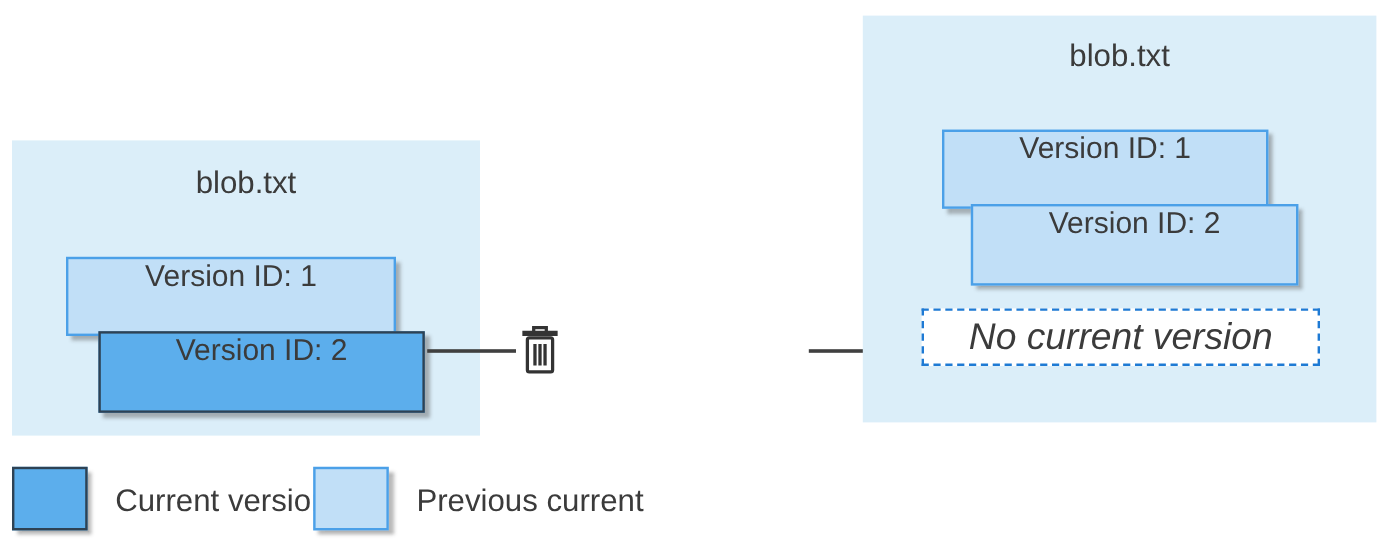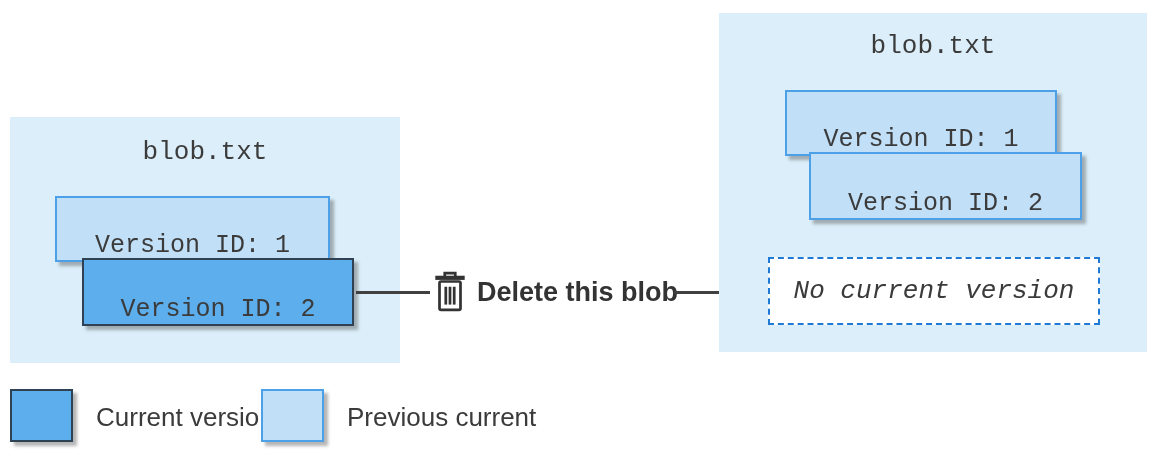--- a/index.html
+++ b/index.html
@@ -11,51 +11,52 @@
     --dashed-border:#1e7ad4;
     --text:#3b3b3b;
     --arrow:#404040;
   }
   html,body{margin:0;padding:0;background:#ffffff;}
   .stage{
     position:relative;width:1156px;height:456px;background:#ffffff;
     font-family:"Liberation Sans", sans-serif;color:var(--text);overflow:hidden;
   }
   .blob-box{
-    position:absolute;background:var(--container-fill);font-family:Liberation Mono, monospace;
+    position:absolute;background:var(--container-fill);
   }
   .blob-box.before{left:10px;top:117px;width:390px;height:246px;}
   .blob-box.after{left:719px;top:13px;width:428px;height:339px;}
   .blob-title{
     position:absolute;left:0;width:100%;text-align:center;
     font-size:26px;color:var(--text);
   }
   .before .blob-title{top:20px;}
   .after .blob-title{top:18px;}
   .version-card{
-    position:absolute;display:flex;align-items:flex-end;justify-content:center;
+    position:absolute;display:flex;align-items:flex-start;justify-content:center;
     font-size:25px;color:var(--text);
     box-shadow:4px 4px 3px rgba(90,90,90,0.45);
     box-sizing:border-box;
+    margin-top:18px;
   }
   .version-card.previous{
     background:var(--previous-fill);border:2px solid var(--previous-border);
   }
   .version-card.current{
     background:var(--current-fill);border:2px solid var(--current-border);
   }
   .before .v1{left:45px;top:79px;width:275px;height:66px;}
   .before .v2{left:72px;top:141px;width:272px;height:68px;}
   .after .v1{left:66px;top:77px;width:272px;height:66px;}
   .after .v2{left:90px;top:139px;width:273px;height:68px;}
   .empty-box{
-    position:absolute;left:49px;top:244px;width:332px;height:68px;
+    position:absolute;left:49px;top:244px;width:332px;height:48px;
     background:#ffffff;border:2px dashed var(--dashed-border);
     display:flex;align-items:center;justify-content:center;
-    font-size:26px;font-style:italic;color:var(--text);
+    font-size:31px;font-style:italic;color:var(--text);
     box-sizing:border-box;
   }
   .hline{position:absolute;height:3px;background:var(--arrow);}
   .line-from-card{left:356px;top:291px;width:74px;}
   .line-to-box{left:674px;top:291px;width:82px;}
   .arrowhead{
     position:absolute;left:753px;top:283px;width:0;height:0;
     border-left:15px solid var(--arrow);
     border-top:9px solid transparent;
     border-bottom:9px solid transparent;
@@ -100,21 +101,20 @@
     <g fill="none" stroke="#333333" stroke-width="2.6">
       <path d="M12 5 v-3 h10 v3"></path>
       <line x1="3" y1="6.5" x2="31" y2="6.5" stroke-width="4"></line>
       <rect x="7" y="10" width="20" height="27" rx="1.5"></rect>
       <line x1="13" y1="15" x2="13" y2="32"></line>
       <line x1="17" y1="15" x2="17" y2="32"></line>
       <line x1="21" y1="15" x2="21" y2="32"></line>
     </g>
   </svg>
 
-  <div class="action-label">Delete this blob</div>
 
   <div class="hline line-to-box"></div>
   <div class="arrowhead"></div>
 
   <div class="blob-box after">
     <div class="blob-title">blob.txt</div>
     <div class="version-card previous v1">
       <span>Version ID: 1</span>
     </div>
     <div class="version-card previous v2">

